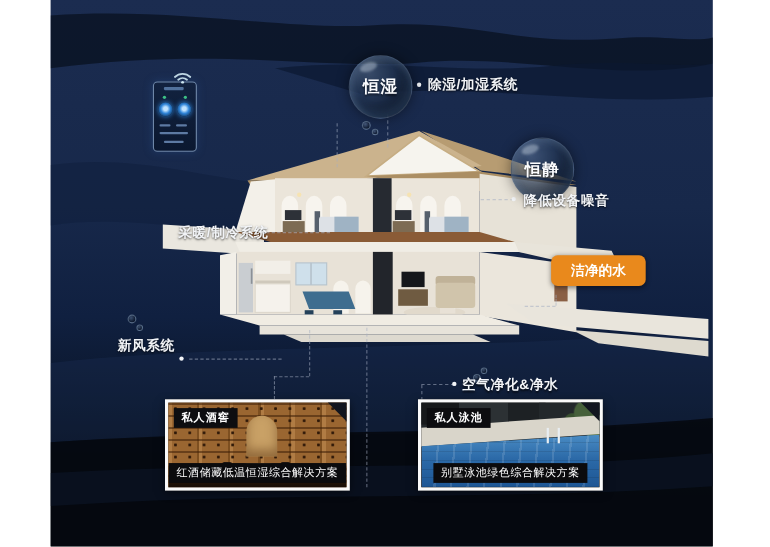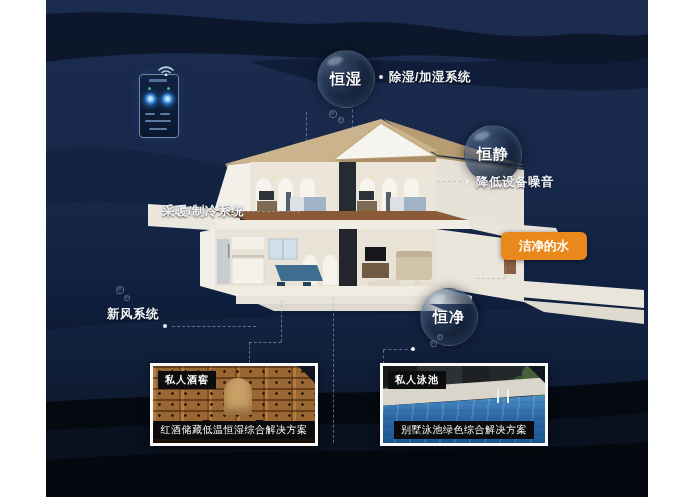--- a/index.html
+++ b/index.html
@@ -217,35 +217,33 @@
     </g>
     <circle cx="10" cy="15" r="1.4" fill="#cfe8f2"></circle>
   </svg>
 
   <div class="bubble" style="left:317px;top:50px;">
     <span>恒湿</span>
     </div>
   <div class="bubble" style="left:464px;top:125px;">
     <span>恒静</span>
     </div>
-  <div class="bubble" style="left:420px;top:288px;">
-    <span>恒净</span>
-    </div>
 
   <div class="mini-bubble" style="left:329px;top:110px;width:6px;height:6px;"></div>
   <div class="mini-bubble" style="left:338px;top:117px;width:4px;height:4px;"></div>
   <div class="mini-bubble" style="left:116px;top:286px;width:6px;height:6px;"></div>
   <div class="mini-bubble" style="left:124px;top:295px;width:4px;height:4px;"></div>
   <div class="mini-bubble" style="left:430px;top:340px;width:5px;height:5px;"></div>
   <div class="mini-bubble" style="left:437px;top:334px;width:4px;height:4px;"></div>
 
   <div class="syslabel" style="left:389px;top:69px;">除湿/加湿系统</div>
   <div class="syslabel" style="left:476px;top:174px;">降低设备噪音</div>
   <div class="syslabel" style="left:162px;top:203px;">采暖/制冷系统</div>
   <div class="syslabel" style="left:107px;top:306px;">新风系统</div>
+  <div class="syslabel" style="left:420px;top:342px;">空气净化&amp;净水</div>
 
   <div class="orange" id="air-box">
     <div>洁净的水</div>
   </div>
 
   <div class="photo" id="photo-wine">
     <div class="inner">
       <div class="wine-art">
         <div class="arch"></div>
         <div class="table"></div>

